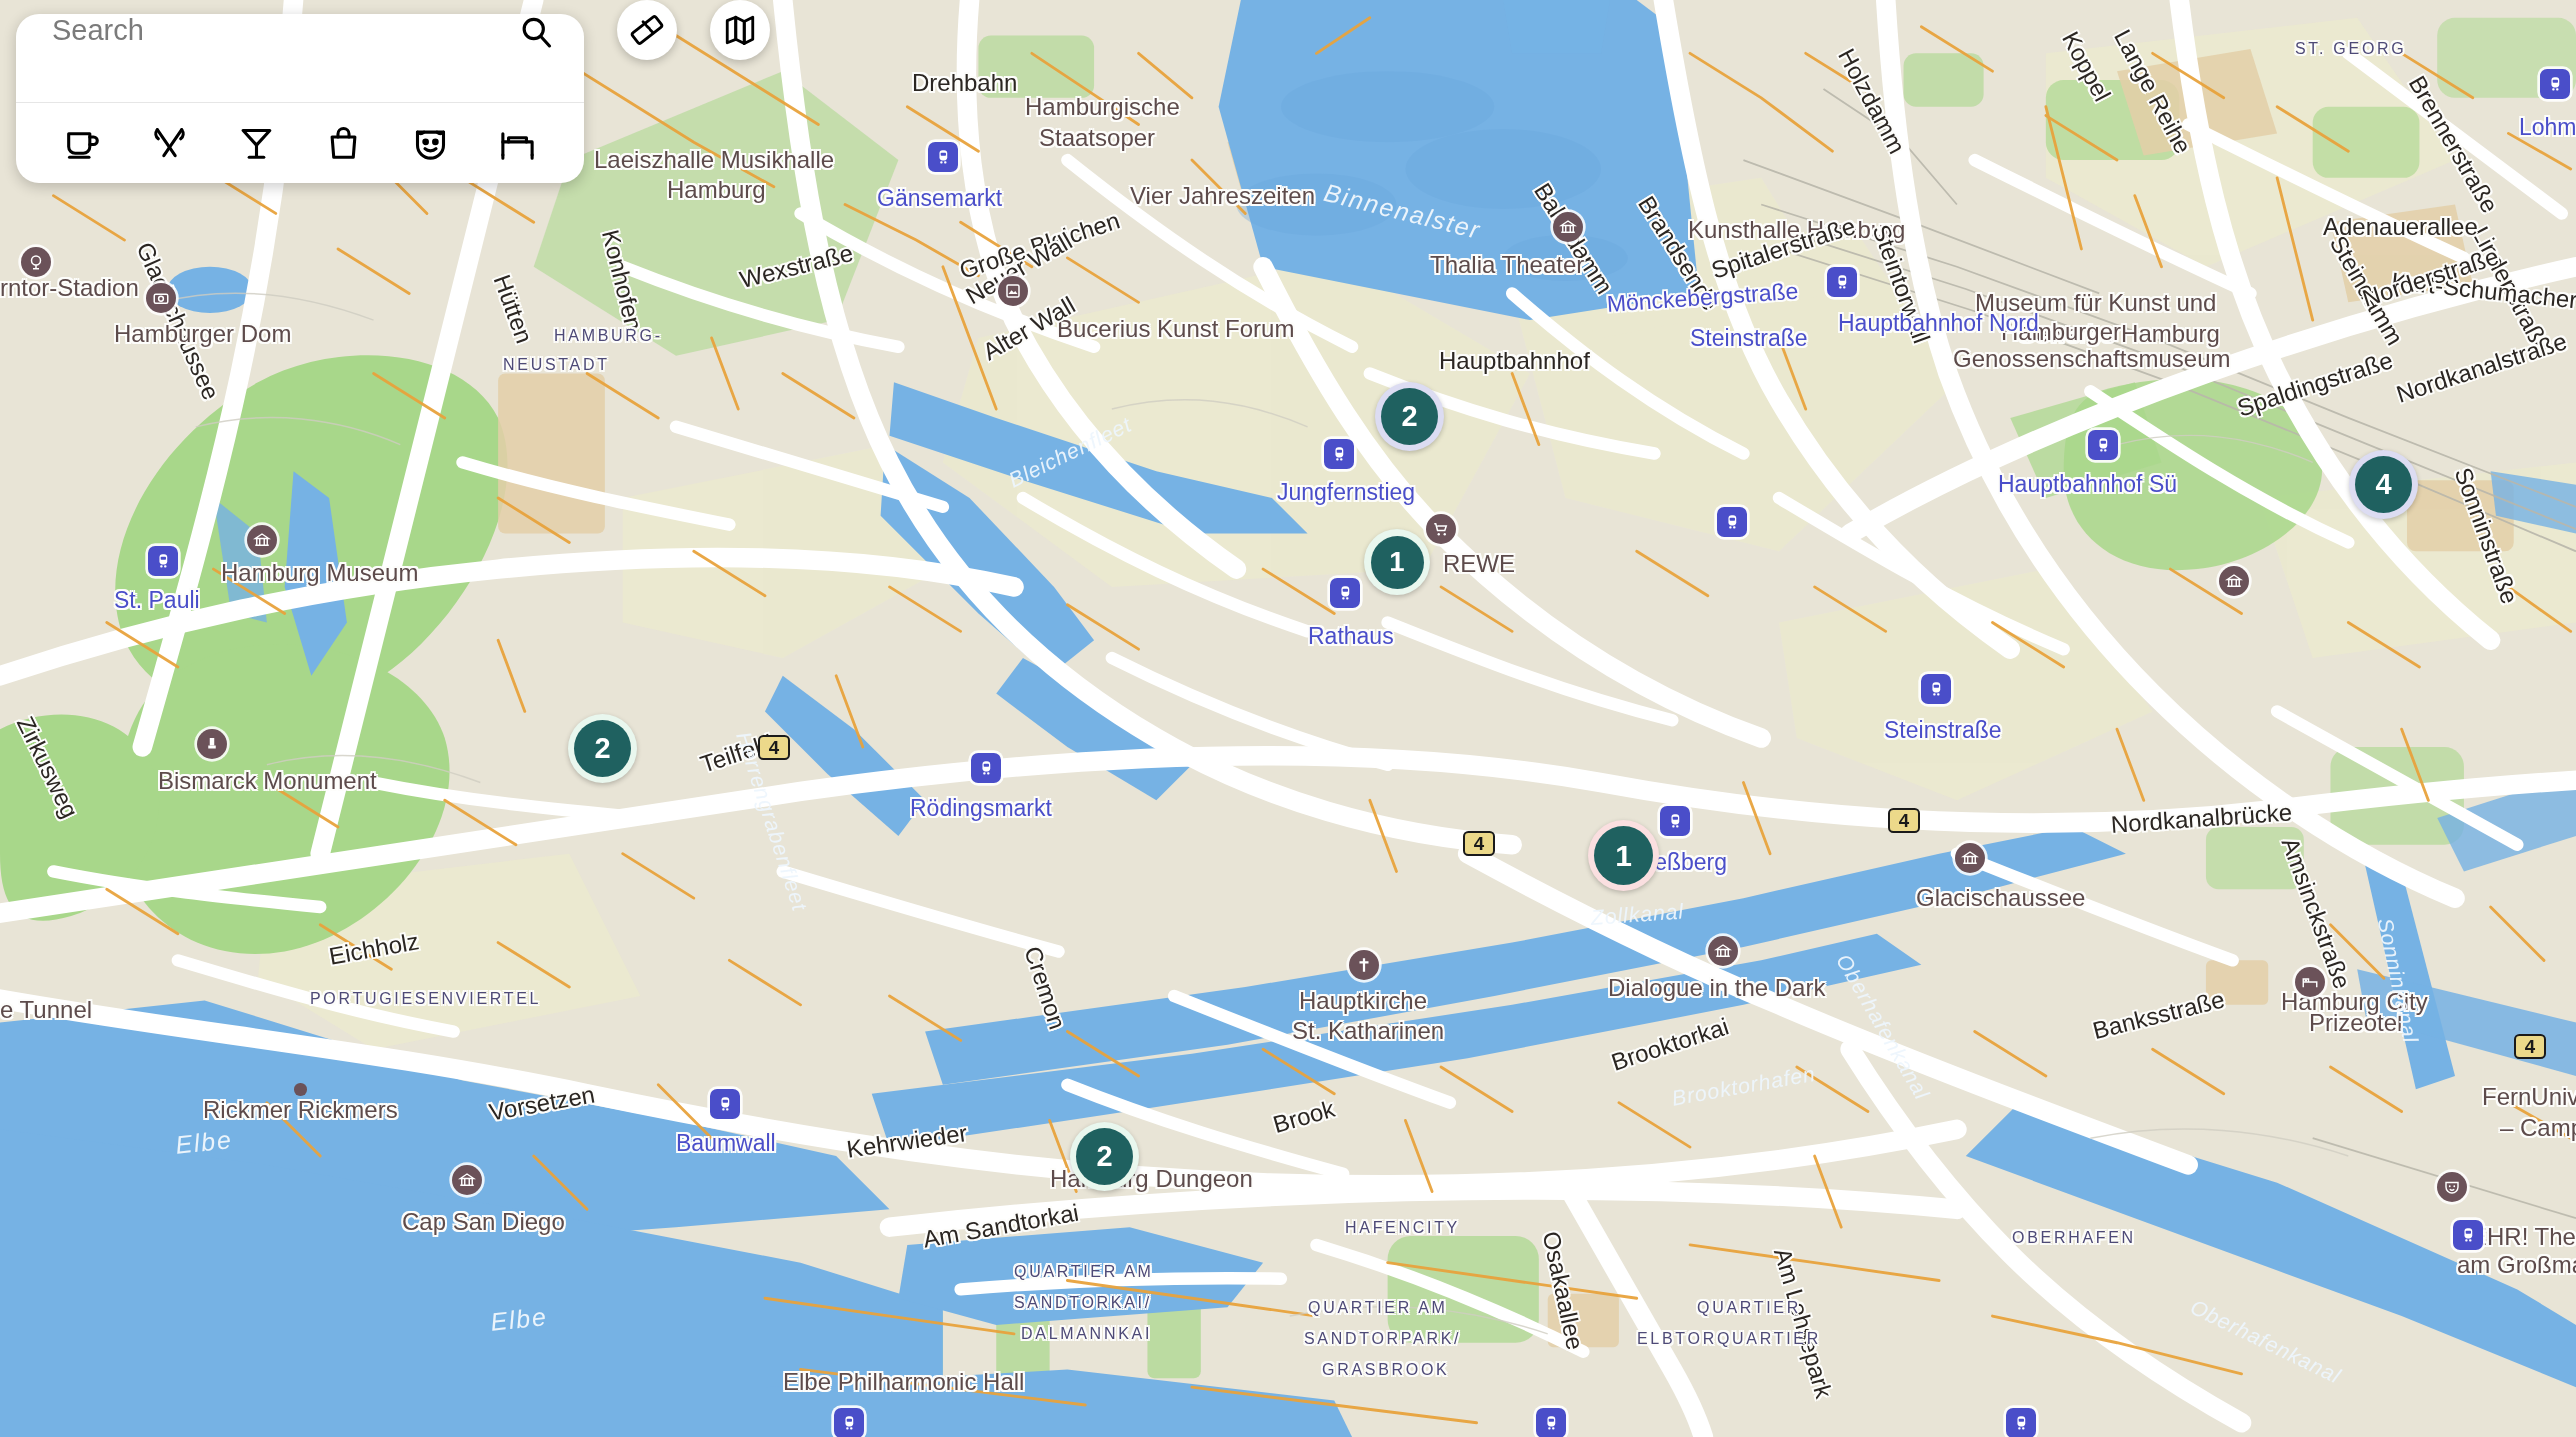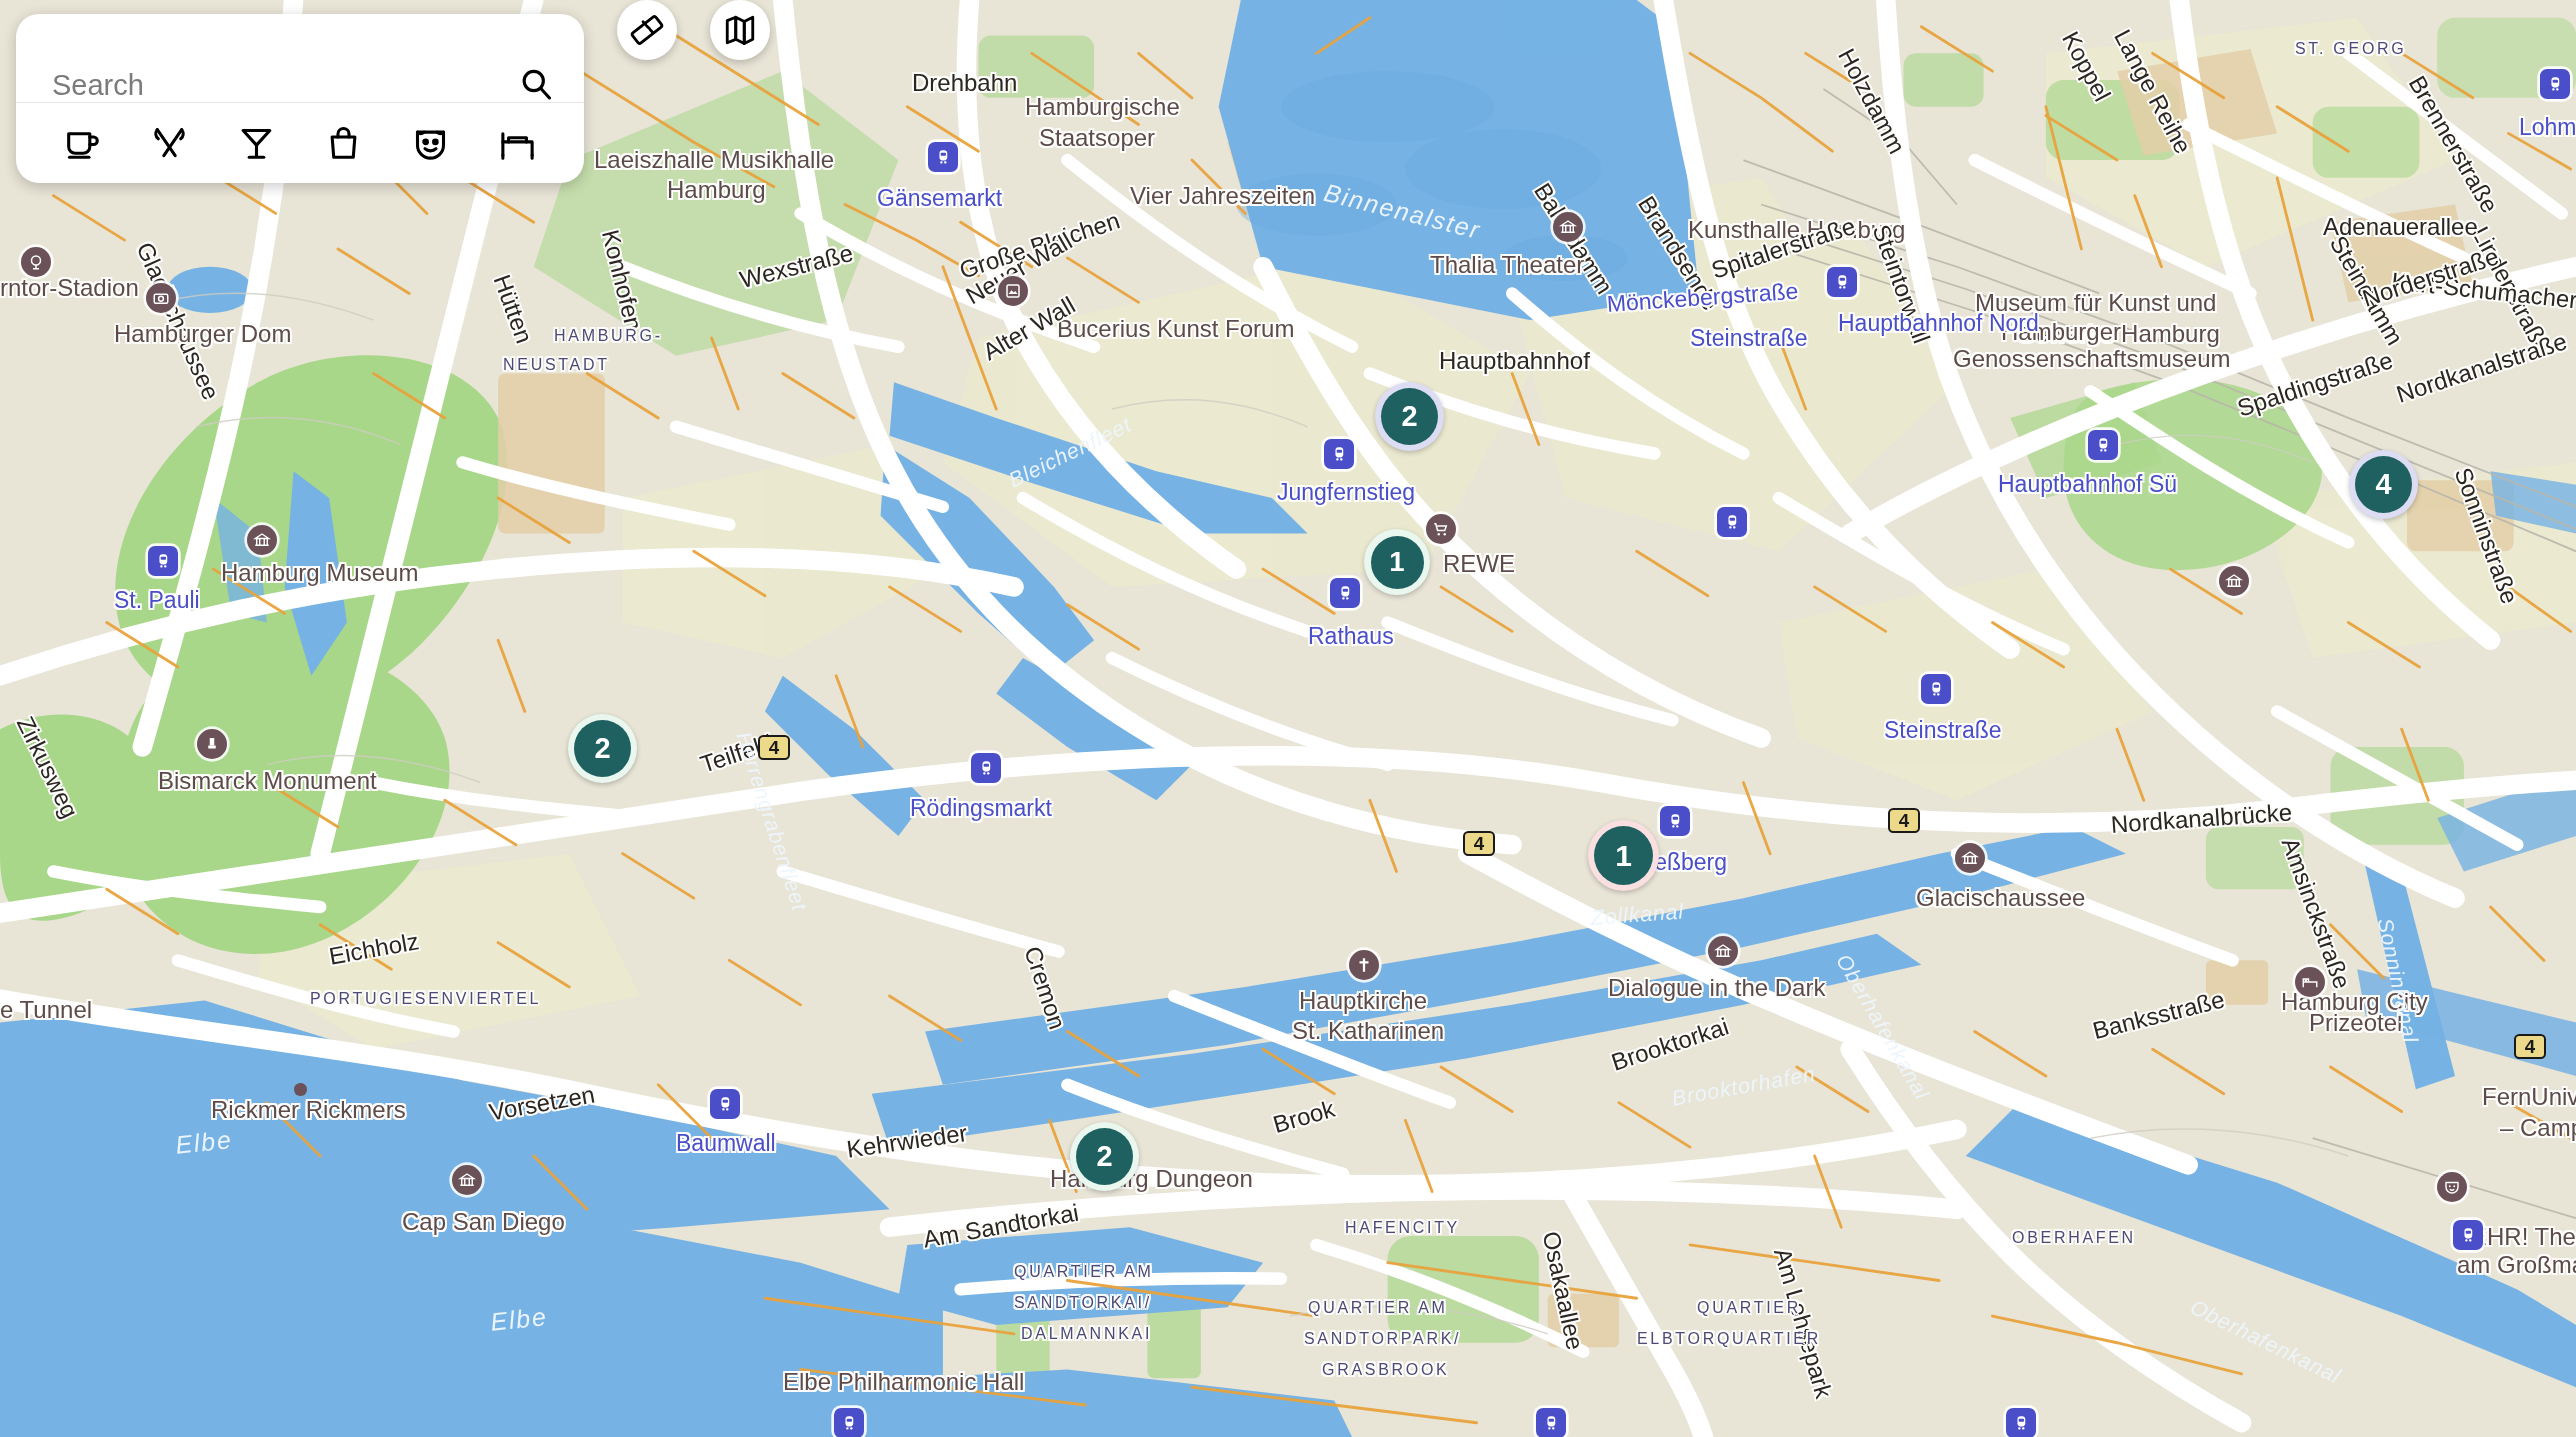--- a/index.html
+++ b/index.html
@@ -106,21 +106,21 @@
     position:absolute; left:16px; top:14.2px;
     width:568px;
     background:#fff;
     border-radius:23px;
     box-shadow:0 3.6px 14.2px rgba(0,0,0,.20);
     overflow:hidden;
     z-index:50;
   }
   #search-row{
     height:89px;
-    display:flex;align-items:flex-end;
+    display:flex;align-items:flex-start;
     padding:0 30px 0 36px;
     border-bottom:1.3px solid #e6e6e6;
   }
   #search-input{
     flex:1;
     border:0;outline:0;
     font-size:29px;
     color:#2b2b2b;
     font-family:"Liberation Sans",sans-serif;
     background:transparent;
@@ -495,21 +495,21 @@
       <div class="lbl lbl-poi" style="left: 2500px; top: 1114px;">– Camp</div>
       <div class="lbl lbl-poi" style="left: 783px; top: 1368px;">Elbe Philharmonic Hall</div>
       <div class="lbl lbl-district" style="left: 1014px; top: 1263px;">QUARTIER AM</div>
       <div class="lbl lbl-district" style="left: 1014px; top: 1294px;">SANDTORKAI/</div>
       <div class="lbl lbl-district" style="left: 1021px; top: 1325px;">DALMANNKAI</div>
       <div class="lbl lbl-district" style="left: 1308px; top: 1299px;">QUARTIER AM</div>
       <div class="lbl lbl-district" style="left: 1304px; top: 1330px;">SANDTORPARK/</div>
       <div class="lbl lbl-district" style="left: 1322px; top: 1361px;">GRASBROOK</div>
       <div class="lbl lbl-district" style="left: 1697px; top: 1299px;">QUARTIER</div>
       <div class="lbl lbl-district" style="left: 1637px; top: 1330px;">ELBTORQUARTIER</div>
-      <div class="lbl lbl-poi" style="left: 211px; top: 1096px;">Rickmer Rickmers</div>
+      <div class="lbl lbl-poi" style="left: 203px; top: 1096px;">Rickmer Rickmers</div>
       <div class="lbl lbl-poi" style="left: 402px; top: 1208px;">Cap San Diego</div>
       <div class="lbl lbl-poi" style="left: 114px; top: 320px;">Hamburger Dom</div>
       <div class="lbl lbl-poi" style="left: 0px; top: 274px;">rntor-Stadion</div>
       <div class="lbl lbl-poi" style="left: 221px; top: 559px;">Hamburg Museum</div>
       <div class="lbl lbl-transit" style="left: 114px; top: 587px;">St. Pauli</div>
       <div class="lbl lbl-poi" style="left: 0px; top: 996px;">e Tunnel</div>
       <div class="lbl lbl-transit" style="left: 1838px; top: 310px;">Hauptbahnhof Nord</div>
       <div class="lbl lbl-transit" style="left: 1998px; top: 471px;">Hauptbahnhof Sü</div>
       <div class="lbl lbl-transit" style="left: 2519px; top: 114px;">Lohmühle</div>
       <div class="lbl lbl-transit" style="left: 877px; top: 185px;">Gänsemarkt</div>

